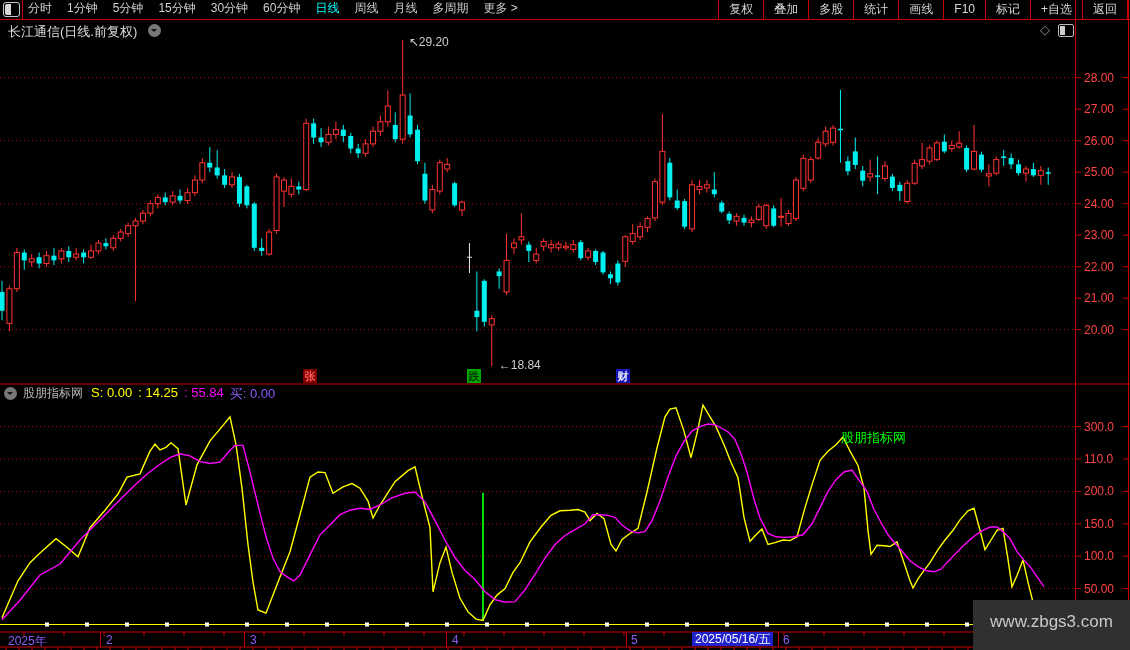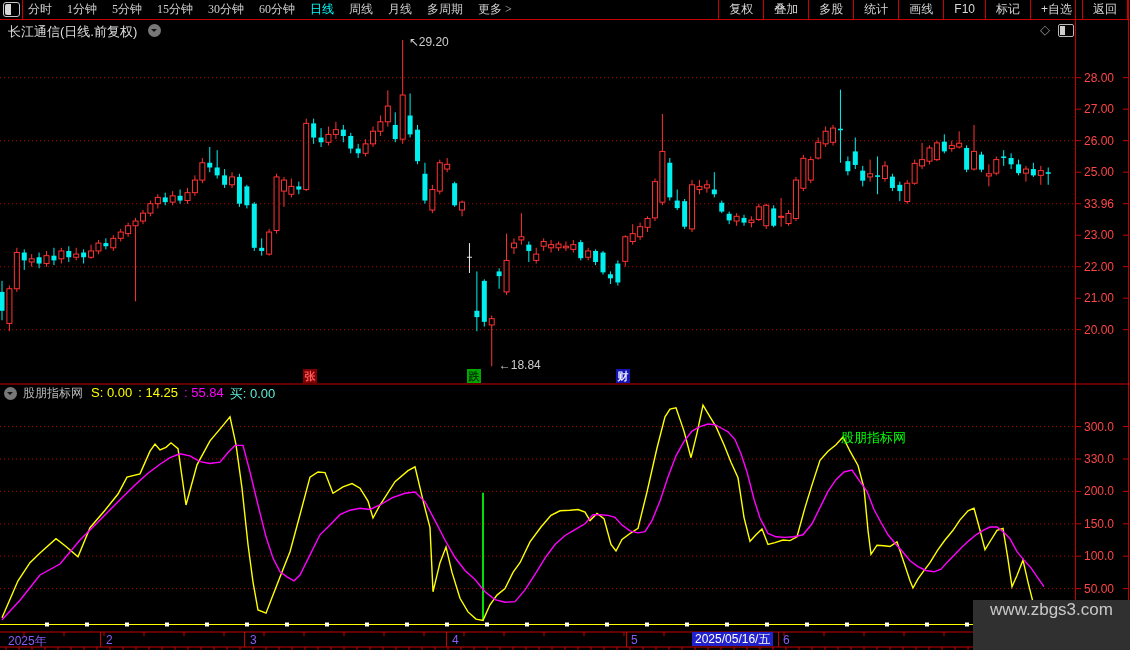--- a/index.html
+++ b/index.html
@@ -3,21 +3,21 @@
 <meta charset="utf-8">
 <style>
   html,body{margin:0;padding:0;background:#000;}
   #app{position:relative;width:1130px;height:650px;background:#000;overflow:hidden;
        font-family:"Liberation Sans","DejaVu Sans",sans-serif;}
   
   #toolbar{position:absolute;left:0;top:0;width:1130px;height:19px;border-bottom:1px solid #c80000;}
   #tb-icon{position:absolute;left:3px;top:2px;width:15px;height:13px;border:1px solid #c8c8c8;border-radius:3px;}
   #tb-icon span{position:absolute;left:1px;top:1px;width:6px;height:11px;background:#d8d8d8;border-radius:2px 0 0 2px;}
   #tb-sep{position:absolute;left:22px;top:0;width:1px;height:19px;background:#c80000;}
-  #tb-left{position:absolute;left:28px;top:0;height:19px;display:flex;align-items:center;font-family:Liberation Serif, serif;}
+  #tb-left{position:absolute;left:28px;top:0;height:19px;display:flex;}
   #tb-left .tbi{color:#cfcfcf;font-size:12px;margin-right:15px;white-space:nowrap;cursor:default;}
   #tb-left .tbi.active{color:#00ffff;}
   #tb-right{position:absolute;right:2px;top:0;height:19px;display:flex;align-items:center;border-right:1px solid #c80000;}
   #tb-right .tbi{color:#d6d6d6;font-size:12px;line-height:19px;padding:0 10px;border-left:1px solid #c80000;white-space:nowrap;}
   
   #titlerow{position:absolute;left:0;top:20px;width:1075px;height:20px;}
   #title{position:absolute;left:8px;top:3px;color:#dedede;font-size:13px;}
   .circle-chev{display:inline-block;width:13px;height:13px;border-radius:50%;background:#787878;position:relative;}
   .circle-chev::after{content:"";position:absolute;left:3px;top:5px;border:3.5px solid transparent;border-top-color:#141414;}
   #title-chev{position:absolute;left:148px;top:4px;}
@@ -35,21 +35,21 @@
   .datelbl.hl{background:#2222cc;color:#ffffff;padding:0 3px;top:632px;height:14px;line-height:15px;}
   
   #ind-header{position:absolute;left:0;top:386px;height:15px;display:flex;align-items:center;}
   #ind-chev{margin-left:4px;}
   #ind-name{color:#b8b8b8;font-size:12px;margin-left:6px;}
   #ind-values{display:flex;margin-left:8px;}
   #ind-values span{font-size:13px;margin-right:6px;white-space:nowrap;}
   
   #watermark{position:absolute;left:973px;top:600px;width:157px;height:50px;background:#303030;text-align:center;}
   #wm1{color:#ffffff;font-size:21px;font-weight:bold;margin-top:2px;letter-spacing:1px;}
-  #wm2{color:#c8c8c8;font-size:17px;margin-top:0px;}
+  #wm2{color:#c8c8c8;font-size:17px;margin-top:12px;}
 </style>
 </head>
 <body>
 
 <div id="app">
   <div id="toolbar">
     <div id="tb-icon">
         <span></span>
       </div>
     <div id="tb-sep"></div>
@@ -570,32 +570,32 @@
       <line x1="1085" y1="647" x2="1085" y2="650" stroke="#c80000" stroke-width="1"></line>
       <line x1="1098" y1="647" x2="1098" y2="650" stroke="#c80000" stroke-width="1"></line>
       <line x1="1111" y1="647" x2="1111" y2="650" stroke="#c80000" stroke-width="1"></line>
       <line x1="1124" y1="647" x2="1124" y2="650" stroke="#c80000" stroke-width="1"></line>
     </svg>
   <div id="overlays">
       <div class="axis-label" style="left: 1084px; top: 70.7px;">28.00</div>
       <div class="axis-label" style="left: 1084px; top: 102.2px;">27.00</div>
       <div class="axis-label" style="left: 1084px; top: 133.7px;">26.00</div>
       <div class="axis-label" style="left: 1084px; top: 165.2px;">25.00</div>
-      <div class="axis-label" style="left: 1084px; top: 196.7px;">33.96</div>
+      <div class="axis-label" style="left: 1084px; top: 196.7px;">24.00</div>
       <div class="axis-label" style="left: 1084px; top: 228.2px;">23.00</div>
       <div class="axis-label" style="left: 1084px; top: 259.7px; text-align: right;">22.00</div>
       <div class="axis-label" style="left: 1084px; top: 291.2px;">21.00</div>
       <div class="axis-label" style="left: 1084px; top: 322.7px;">20.00</div>
       <div class="ann" style="left: 408.68px; top: 34.9px;">↖29.20</div>
       <div class="ann" style="left: 498.72px; top: 358.24px;">←18.84</div>
       <div class="mk" style="left: 303px; top: 369px; background: rgb(126, 0, 0); color: rgb(255, 90, 90);">张</div>
       <div class="mk" style="left: 467px; top: 369px; background: rgb(0, 168, 0); color: rgb(0, 58, 0);">跌</div>
       <div class="mk" style="left: 616px; top: 369px; background: rgb(20, 20, 180); color: rgb(232, 232, 255);">财</div>
       <div class="axis-label" style="left: 1084px; top: 419.6px;">300.0</div>
-      <div class="axis-label" style="left: 1084px; top: 452px;">330.0</div>
+      <div class="axis-label" style="left: 1084px; top: 452px;">110.0</div>
       <div class="axis-label" style="left: 1084px; top: 484.4px;">200.0</div>
       <div class="axis-label" style="left: 1084px; top: 516.8px;">150.0</div>
       <div class="axis-label" style="left: 1084px; top: 549.2px;">100.0</div>
       <div class="axis-label" style="left: 1084px; top: 581.6px;">50.00</div>
       <div class="sellann" style="left: 841px; top: 429px;">股朋指标网</div>
       <div class="datelbl" style="left: 8px;">2025年</div>
       <div class="datelbl" style="left: 106px;">2</div>
       <div class="datelbl" style="left: 250px;">3</div>
       <div class="datelbl" style="left: 452px;">4</div>
       <div class="datelbl" style="left: 631px;">5</div>
@@ -603,20 +603,20 @@
       <div class="datelbl" style="left: 783px;">6</div>
     </div>
 
   <div id="ind-header">
     <span id="ind-chev" class="circle-chev"></span>
     <span id="ind-name">股朋指标网</span>
     <span id="ind-values">
         <span style="color: rgb(255, 255, 0);">S: 0.00</span>
         <span style="color: rgb(255, 255, 0);">: 14.25</span>
         <span style="color: rgb(255, 0, 255);">: 55.84</span>
-        <span style="color: #5eead4;">买: 0.00</span>
+        <span style="color: #8b5cf6;">买: 0.00</span>
       </span>
   </div>
 
   <div id="watermark">
     <div id="wm2">www.zbgs3.com</div>
   </div>
 </div>
 
 </body></html>

